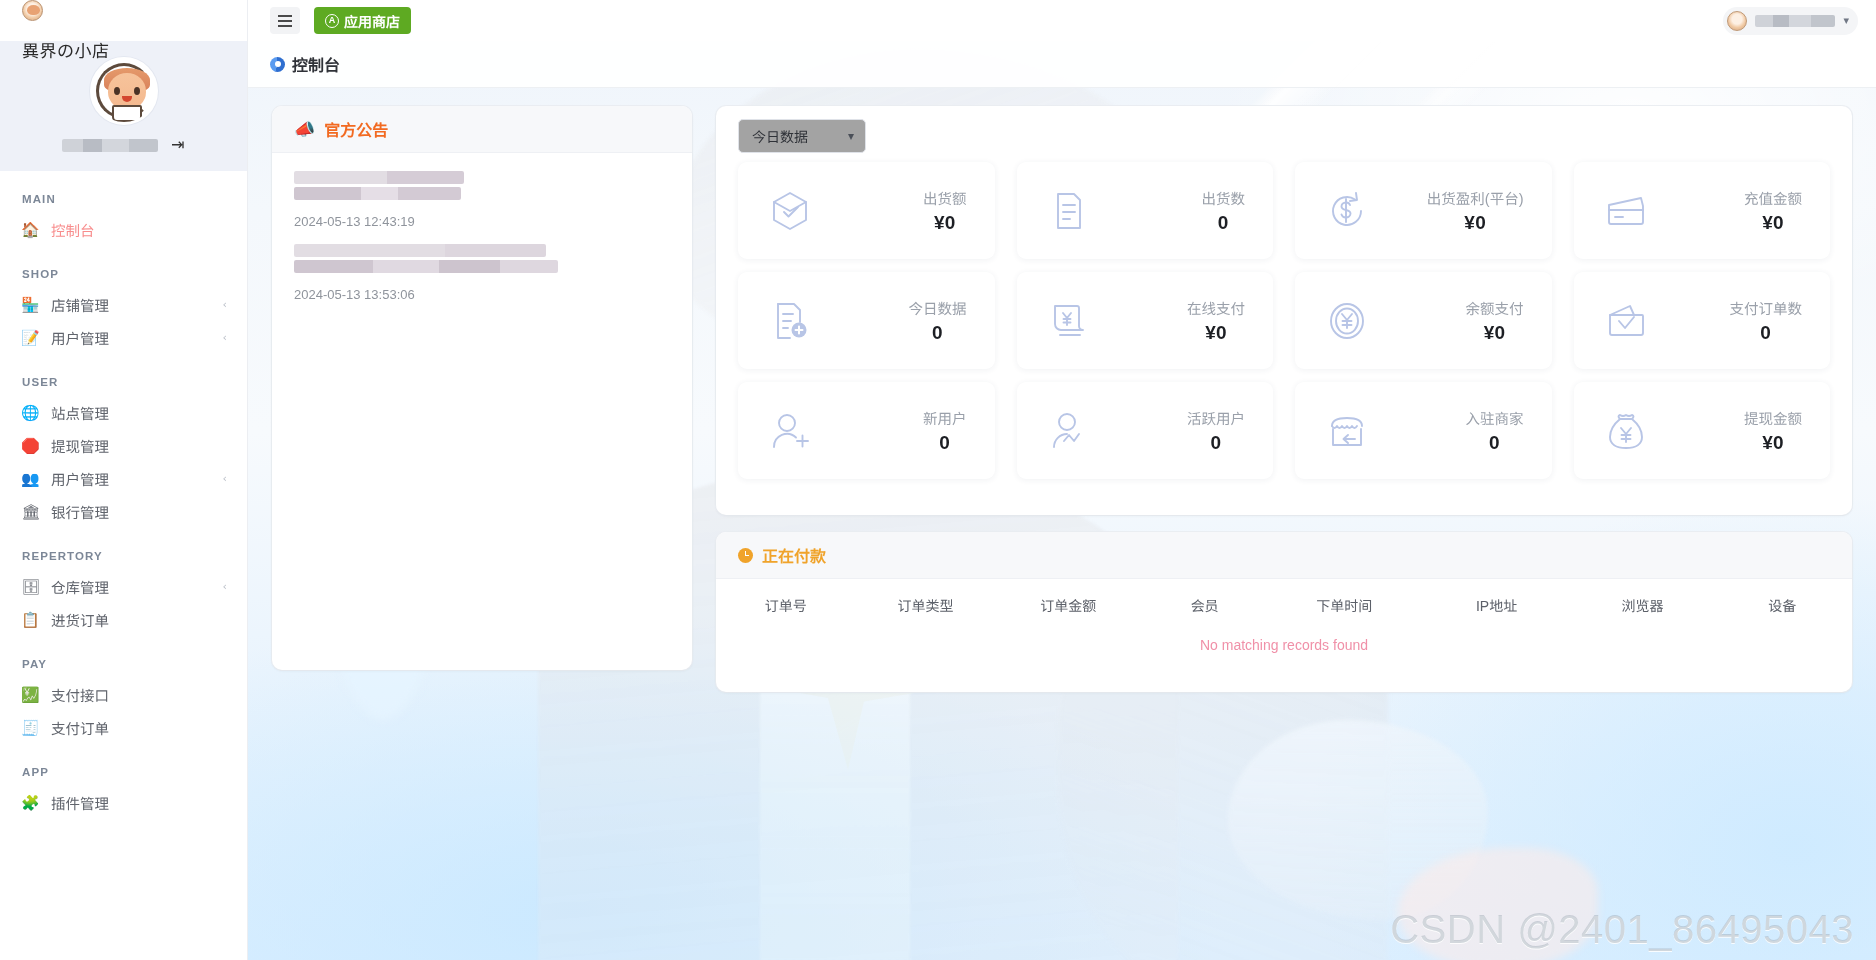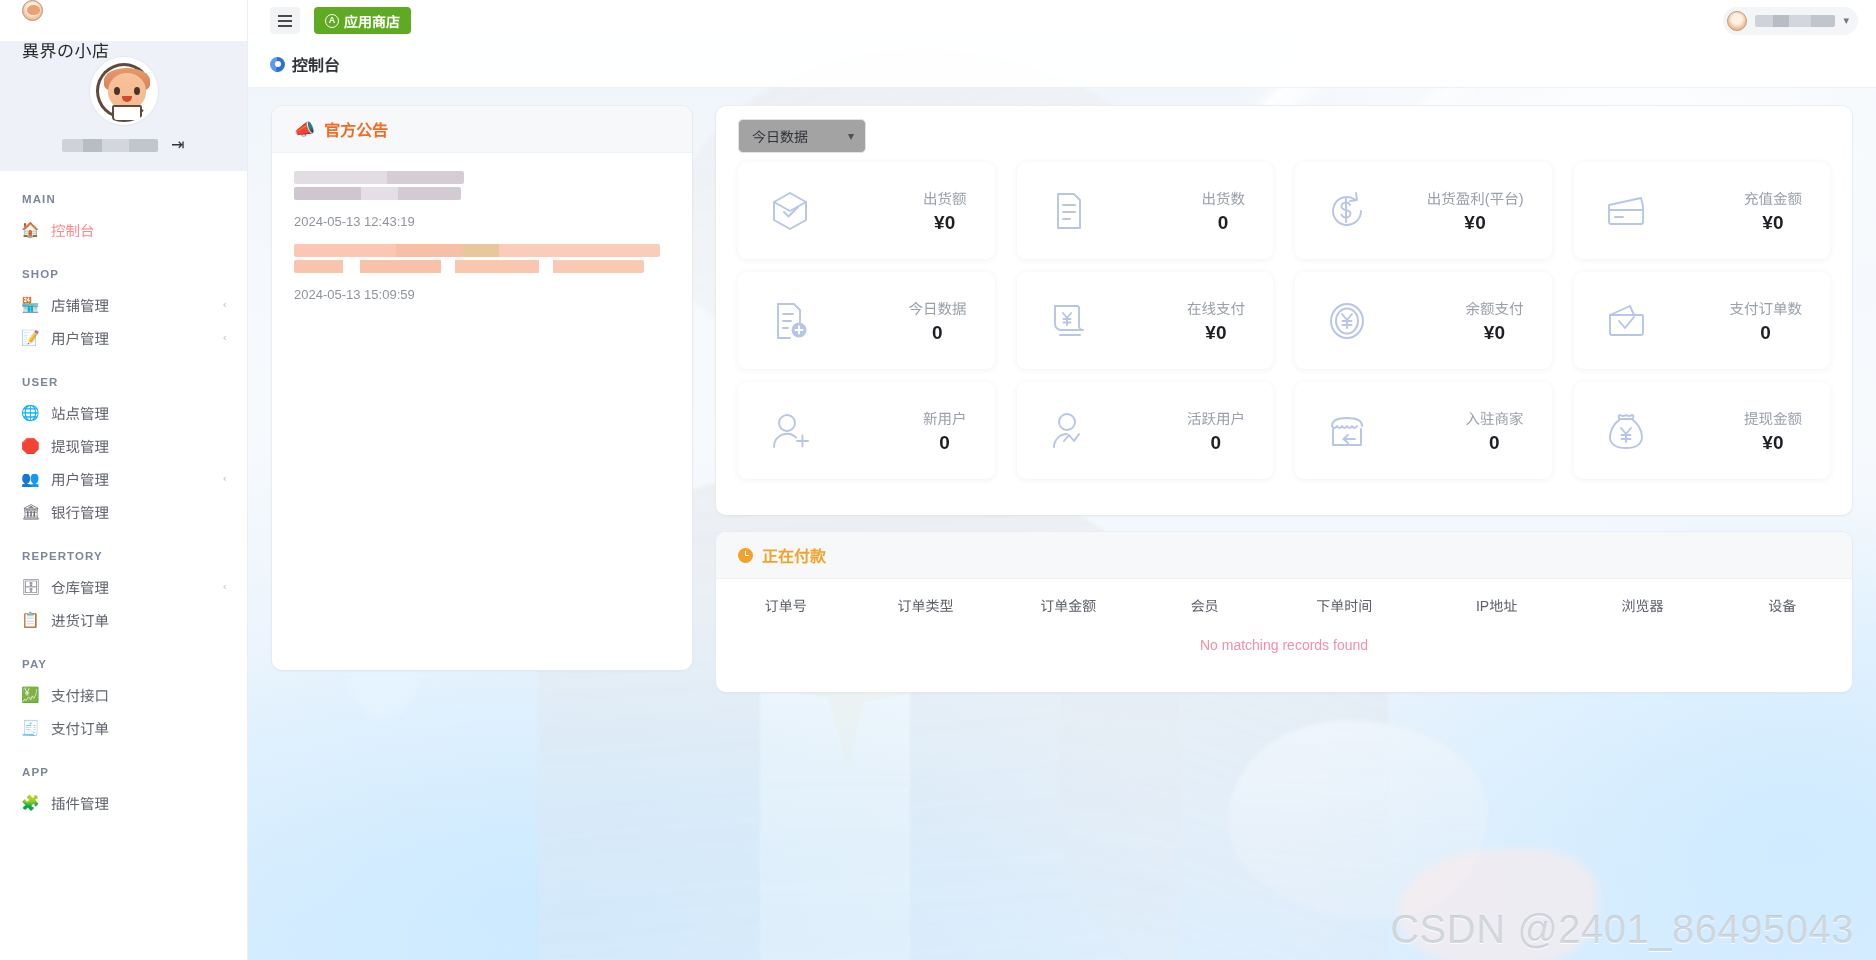--- a/index.html
+++ b/index.html
@@ -447,26 +447,26 @@
       <span class="h-title" style="color:#f26a21">官方公告</span>
     </div>
     <div class="announce-body">
 
       <div class="ann-item">
         <div class="ann-bar b1"></div>
         <div class="ann-bar b1b"></div>
         <div class="ann-time">2024-05-13 12:43:19</div>
       </div>
 
-
       <div class="ann-item">
-        <div class="ann-bar b3"></div>
-        <div class="ann-bar b3b"></div>
-        <div class="ann-time">2024-05-13 15:09:59</div>
-      </div>
+        <div class="ann-bar b2"></div>
+        <div class="ann-bar b2b"></div>
+        <div class="ann-time">2024-05-13 13:53:06</div>
+      </div>
+
 
     </div>
   </section>
 
   <section id="data-panel">
     <div class="range-wrap">
       <div class="range-select">
         <span>今日数据</span>
         <span class="chev2">▾</span>
       </div>

